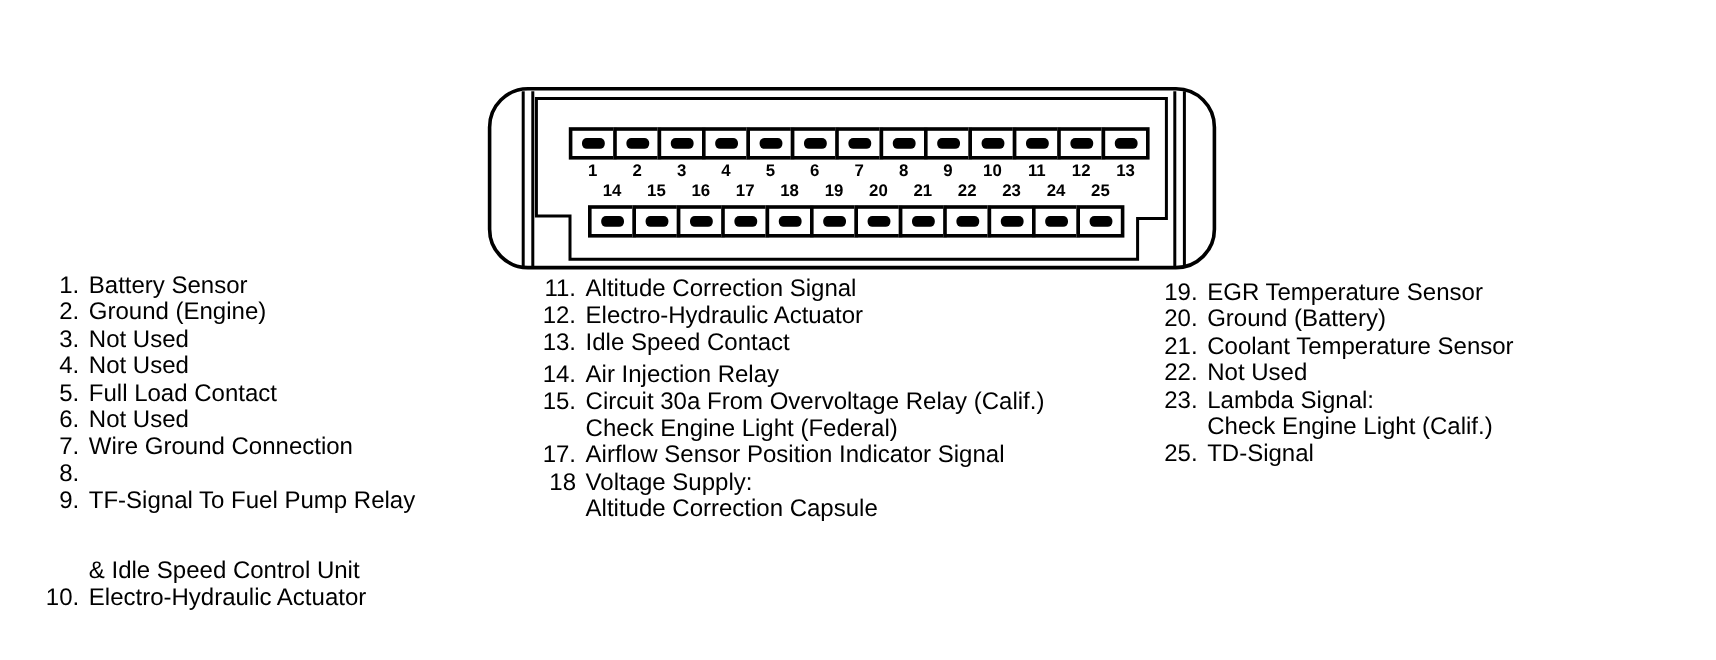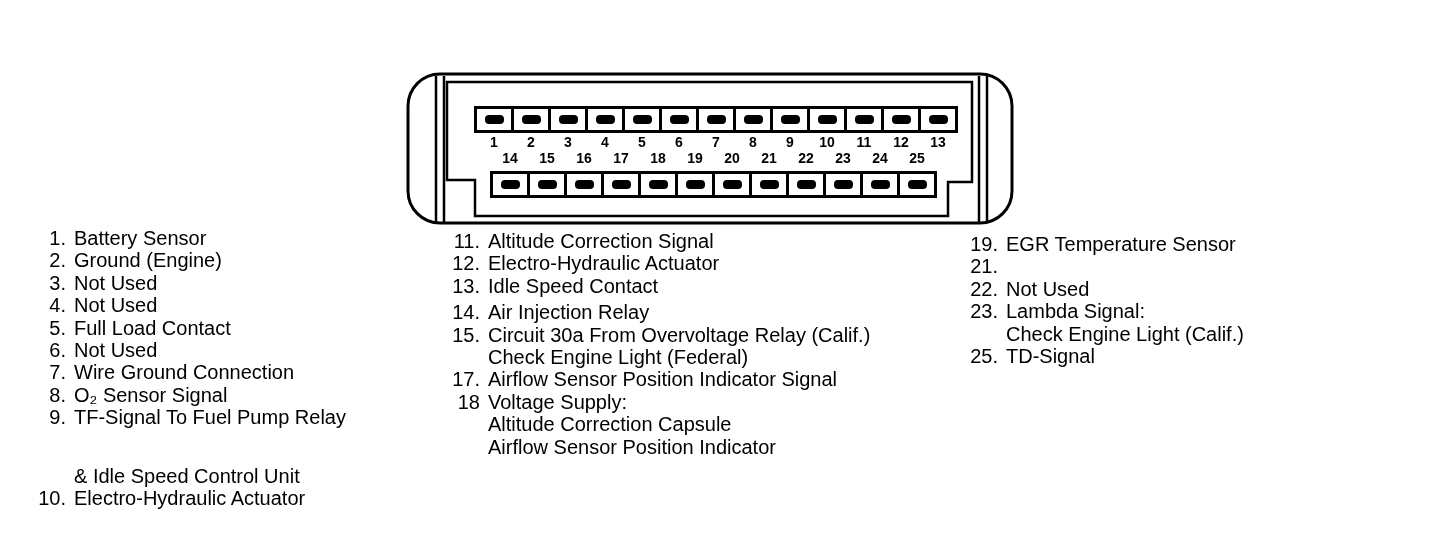--- a/index.html
+++ b/index.html
@@ -296,21 +296,20 @@
     <div class="legend-item">
         <span class="item-num">6.</span>
         <span class="item-text">Not Used</span>
       </div>
     <div class="legend-item">
         <span class="item-num">7.</span>
         <span class="item-text">Wire Ground Connection</span>
       </div>
     <div class="legend-item">
         <span class="item-num">8.</span>
-        <span class="item-text">O₂ Sensor Signal</span>
       </div>
     <div class="legend-item">
         <span class="item-num">9.</span>
         <span class="item-text">TF-Signal To Fuel Pump Relay</span>
       </div>
     <div class="cont-line">&amp; Idle Speed Control Unit</div>
     <div class="legend-item">
         <span class="item-num">10.</span>
         <span class="item-text">Electro-Hydraulic Actuator</span>
       </div>
@@ -340,30 +339,34 @@
     <div class="cont-line">Check Engine Light (Federal)</div>
     <div class="legend-item">
         <span class="item-num">17.</span>
         <span class="item-text">Airflow Sensor Position Indicator Signal</span>
       </div>
     <div class="legend-item">
         <span class="item-num">18</span>
         <span class="item-text">Voltage Supply:</span>
       </div>
     <div class="cont-line">Altitude Correction Capsule</div>
-    <div class="cont-line">Airflow Sensor Position Indicator</div>
   </div>
 
   <div class="legend-col legend-col-3">
     <div class="legend-item">
         <span class="item-num">19.</span>
         <span class="item-text">EGR Temperature Sensor</span>
       </div>
     <div class="legend-item">
+        <span class="item-num">20.</span>
+        <span class="item-text">Ground (Battery)</span>
+      </div>
+    <div class="legend-item">
         <span class="item-num">21.</span>
+        <span class="item-text">Coolant Temperature Sensor</span>
       </div>
     <div class="legend-item">
         <span class="item-num">22.</span>
         <span class="item-text">Not Used</span>
       </div>
     <div class="legend-item">
         <span class="item-num">23.</span>
         <span class="item-text">Lambda Signal:</span>
       </div>
     <div class="cont-line">Check Engine Light (Calif.)</div>

